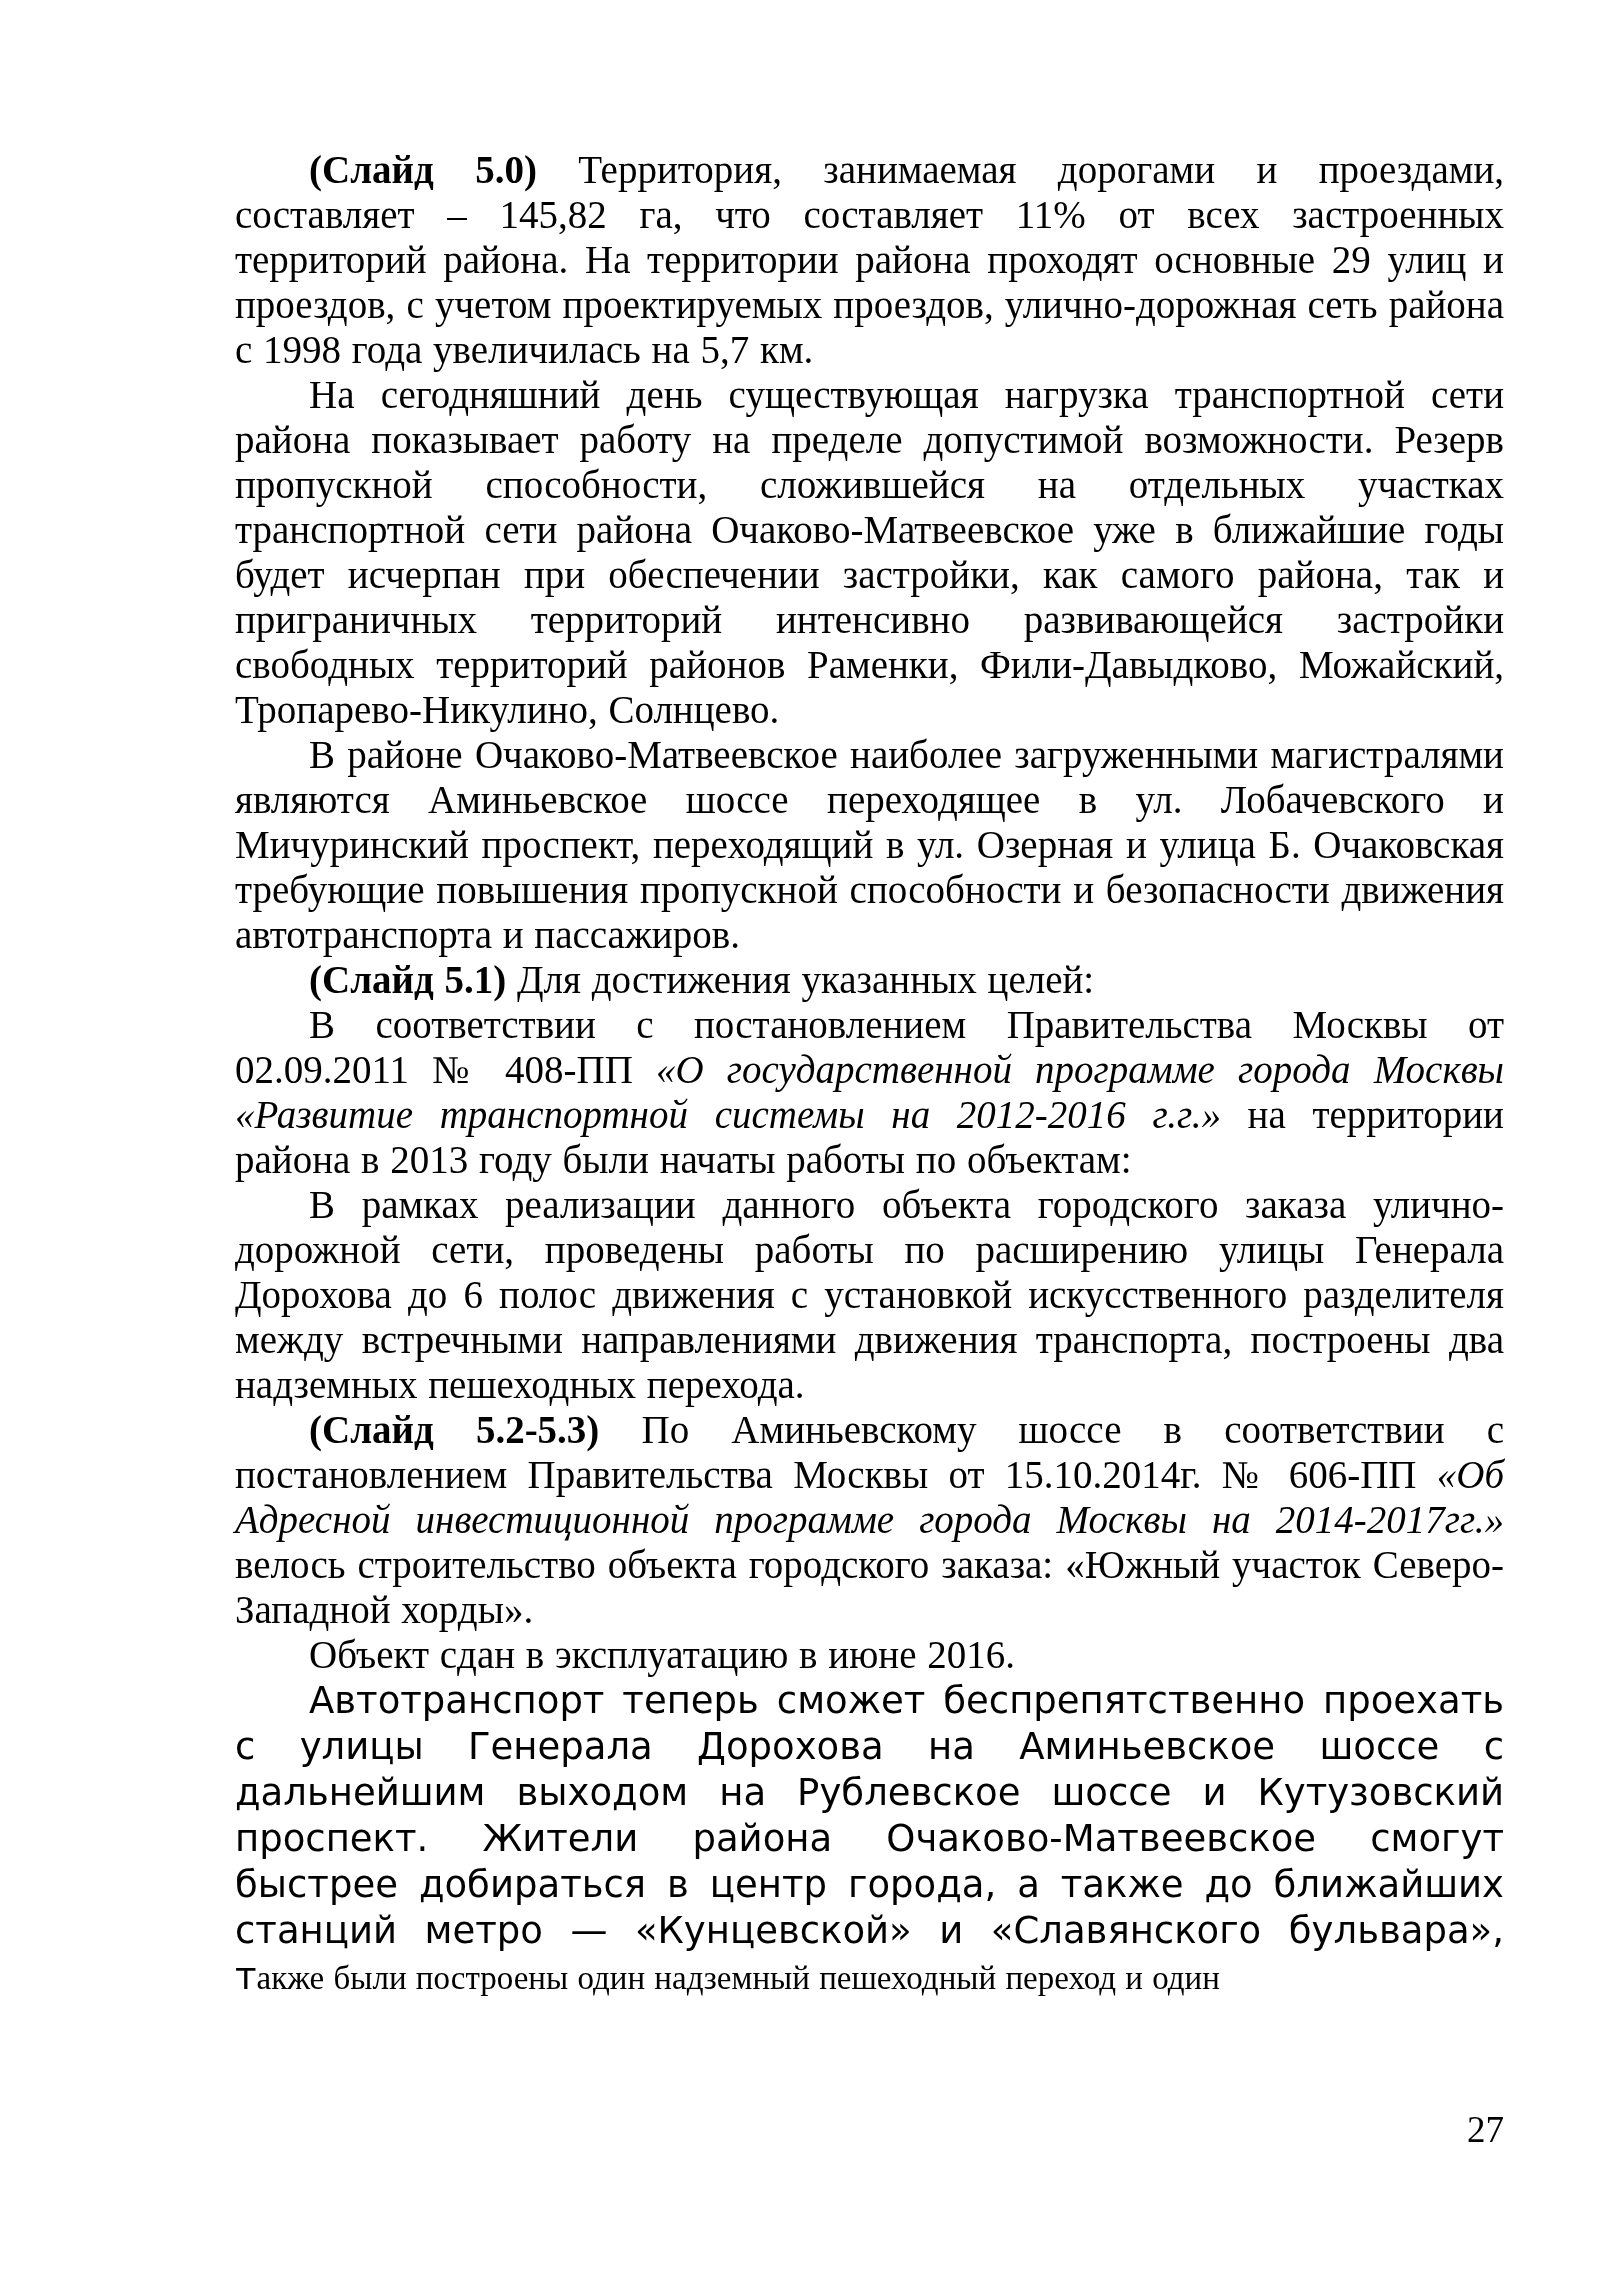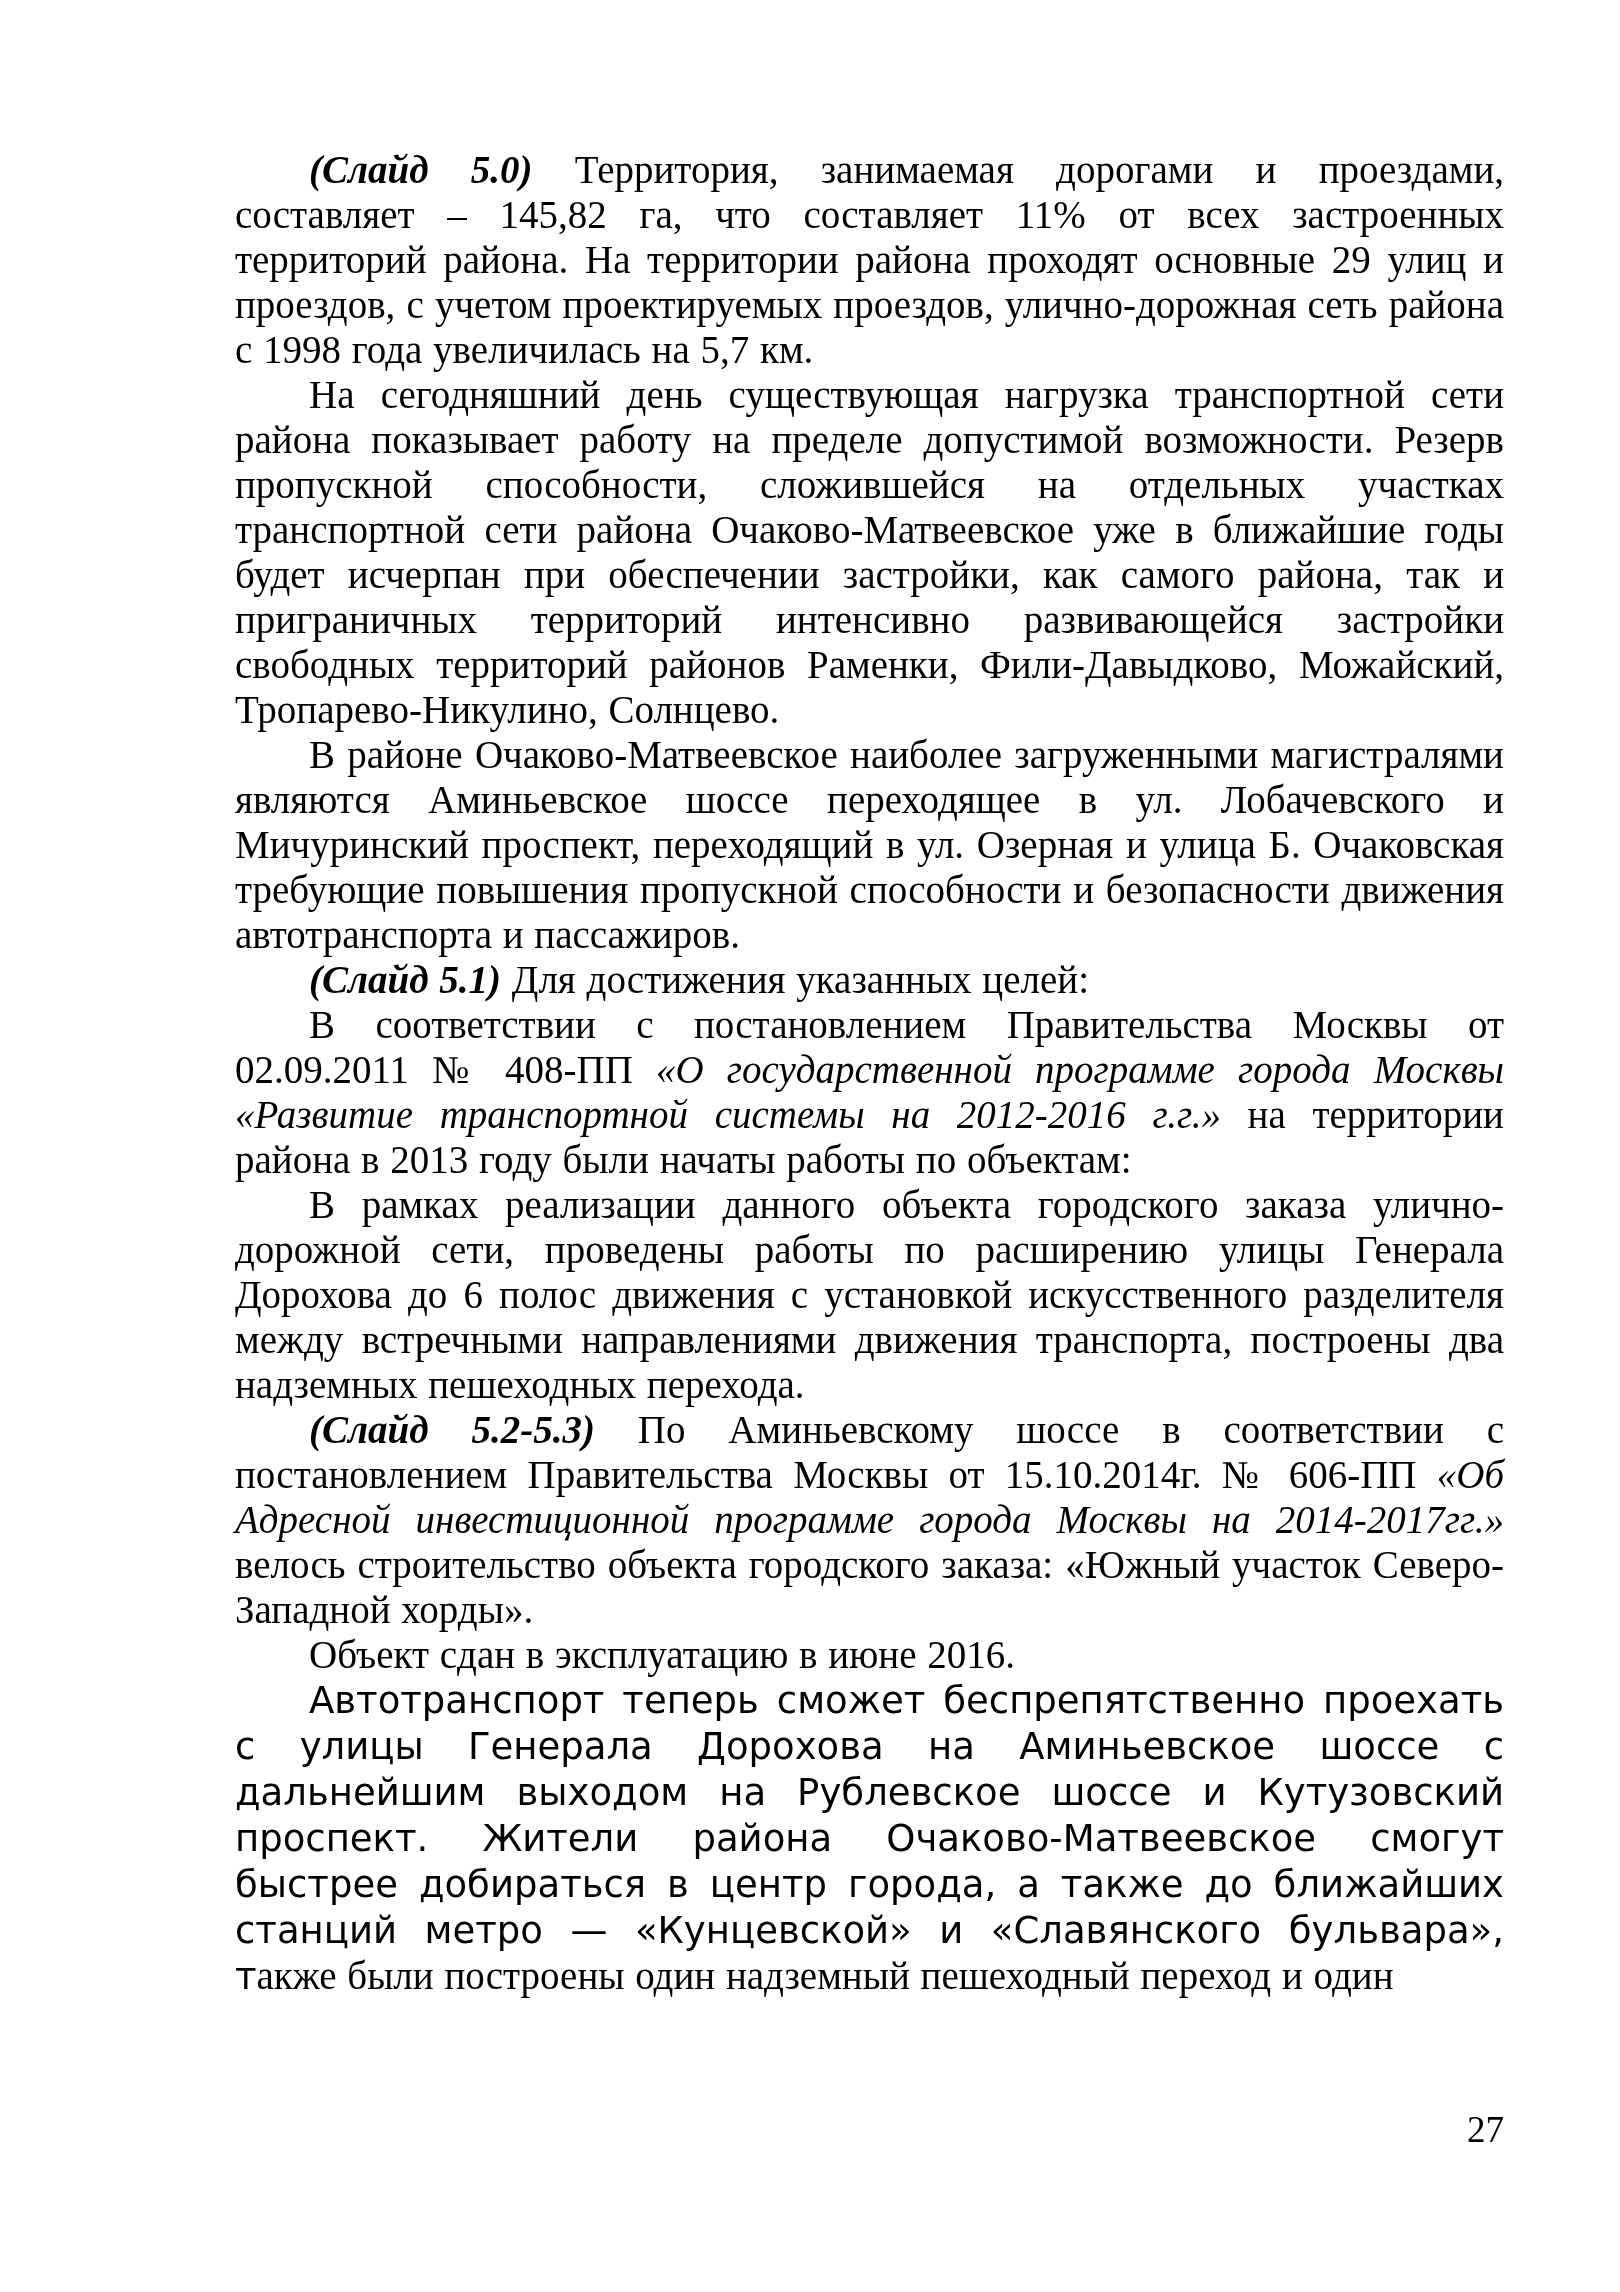--- a/index.html
+++ b/index.html
@@ -25,30 +25,30 @@
     margin: 0;
     padding: 0;
     font-family: "Liberation Serif", "DejaVu Serif", serif;
     font-size: 39px;
     line-height: 45px;
     text-align: justify;
     text-indent: 74px;
     word-spacing: 1px;
   }
   .seg-normal { }
-  .seg-bold { font-weight: bold; font-style: italic; }
+  .seg-bold { font-weight: bold; }
   .seg-italic { font-style: italic; }
   .seg-sans {
     font-family: "DejaVu Sans", sans-serif;
     font-size: 37px;
     letter-spacing: 0px;
   }
   .seg-serif-tail {
     font-family: "Liberation Serif", "DejaVu Serif", serif;
-    font-size: 39px;
+    font-size: 33px;
   }
   .page-number {
     position: absolute;
     top: 2107px;
     right: 116px;
     font-family: "Liberation Serif", "DejaVu Serif", serif;
     font-size: 37px;
     line-height: 45px;
   }
 </style>

